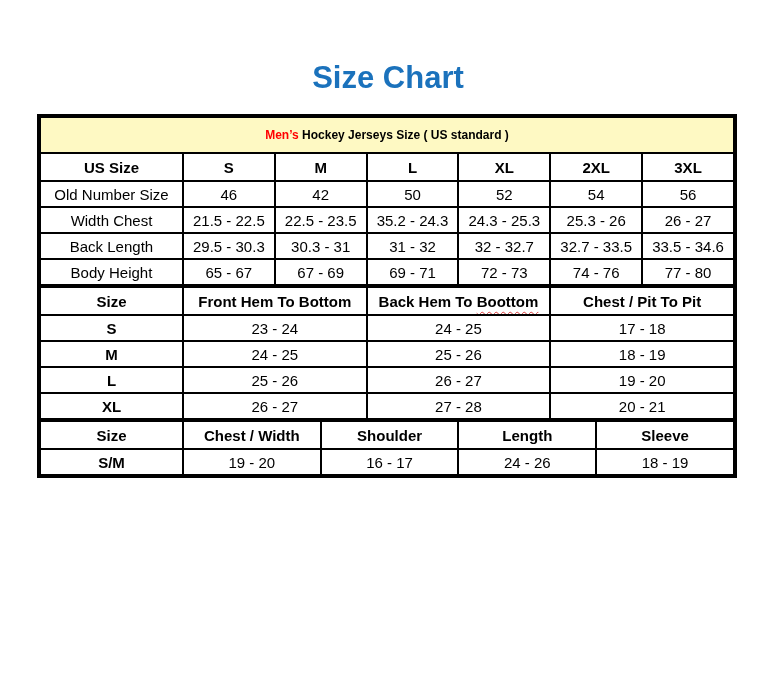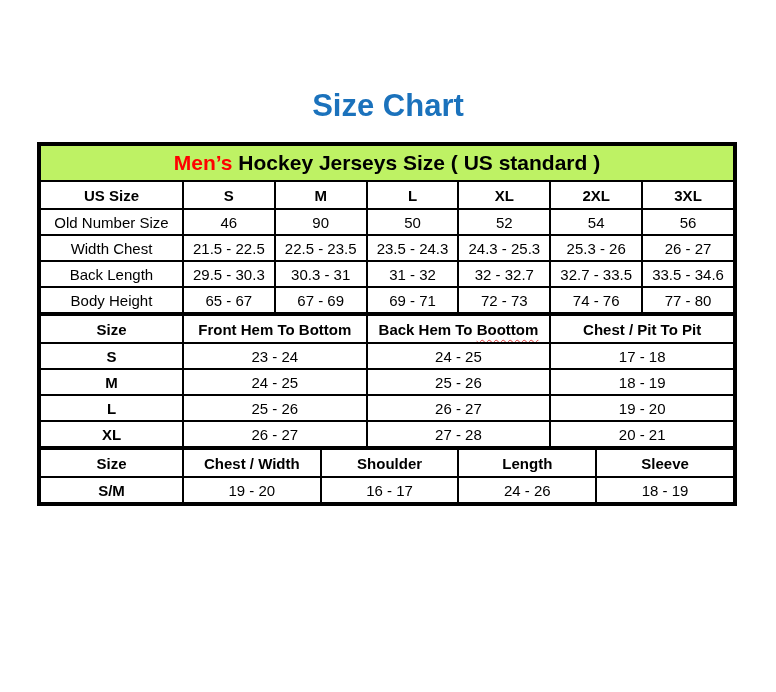--- a/index.html
+++ b/index.html
@@ -11,21 +11,21 @@
     overflow: hidden;
     font-family: "Liberation Sans", sans-serif;
   }
   .page {
     width: 776px;
     height: 692px;
     box-sizing: border-box;
   }
   .page-title {
     margin: 0;
-    padding-top: 90px;
+    padding-top: 62px;
     padding-bottom: 21px;
     text-align: center;
     color: #1B72BC;
     font-size: 31px;
     line-height: 1.0;
     font-weight: bold;
     letter-spacing: 0px;
   }
   .chart-wrap {
     margin-left: 37px;
@@ -42,23 +42,23 @@
   table.size-table td {
     border: 2px solid #000000;
     text-align: center;
     vertical-align: middle;
     padding: 0 2px;
     color: #000000;
     overflow: hidden;
     white-space: nowrap;
   }
   td.banner-cell {
-    background: #bef264;
+    background: #fef9c3;
     height: 34px;
-    font-size: 21px;
+    font-size: 12px;
     font-weight: bold;
   }
   td.banner-cell .hl {
     color: #FF0000;
   }
   table.size-table th {
     height: 26px;
     font-size: 15px;
     font-weight: bold;
     margin-top: 43px;
@@ -106,31 +106,31 @@
             <th>S</th>
             <th>M</th>
             <th>L</th>
             <th>XL</th>
             <th>2XL</th>
             <th>3XL</th>
           </tr>
           <tr>
             <td class="data-cell">Old Number Size</td>
             <td class="data-cell">46</td>
-            <td class="data-cell">90</td>
+            <td class="data-cell">42</td>
             <td class="data-cell">50</td>
             <td class="data-cell">52</td>
             <td class="data-cell">54</td>
             <td class="data-cell">56</td>
           </tr>
           <tr>
             <td class="data-cell">Width Chest</td>
             <td class="data-cell">21.5 - 22.5</td>
             <td class="data-cell">22.5 - 23.5</td>
-            <td class="data-cell">23.5 - 24.3</td>
+            <td class="data-cell">35.2 - 24.3</td>
             <td class="data-cell">24.3 - 25.3</td>
             <td class="data-cell">25.3 - 26</td>
             <td class="data-cell">26 - 27</td>
           </tr>
           <tr>
             <td class="data-cell">Back Length</td>
             <td class="data-cell">29.5 - 30.3</td>
             <td class="data-cell">30.3 - 31</td>
             <td class="data-cell">31 - 32</td>
             <td class="data-cell">32 - 32.7</td>

